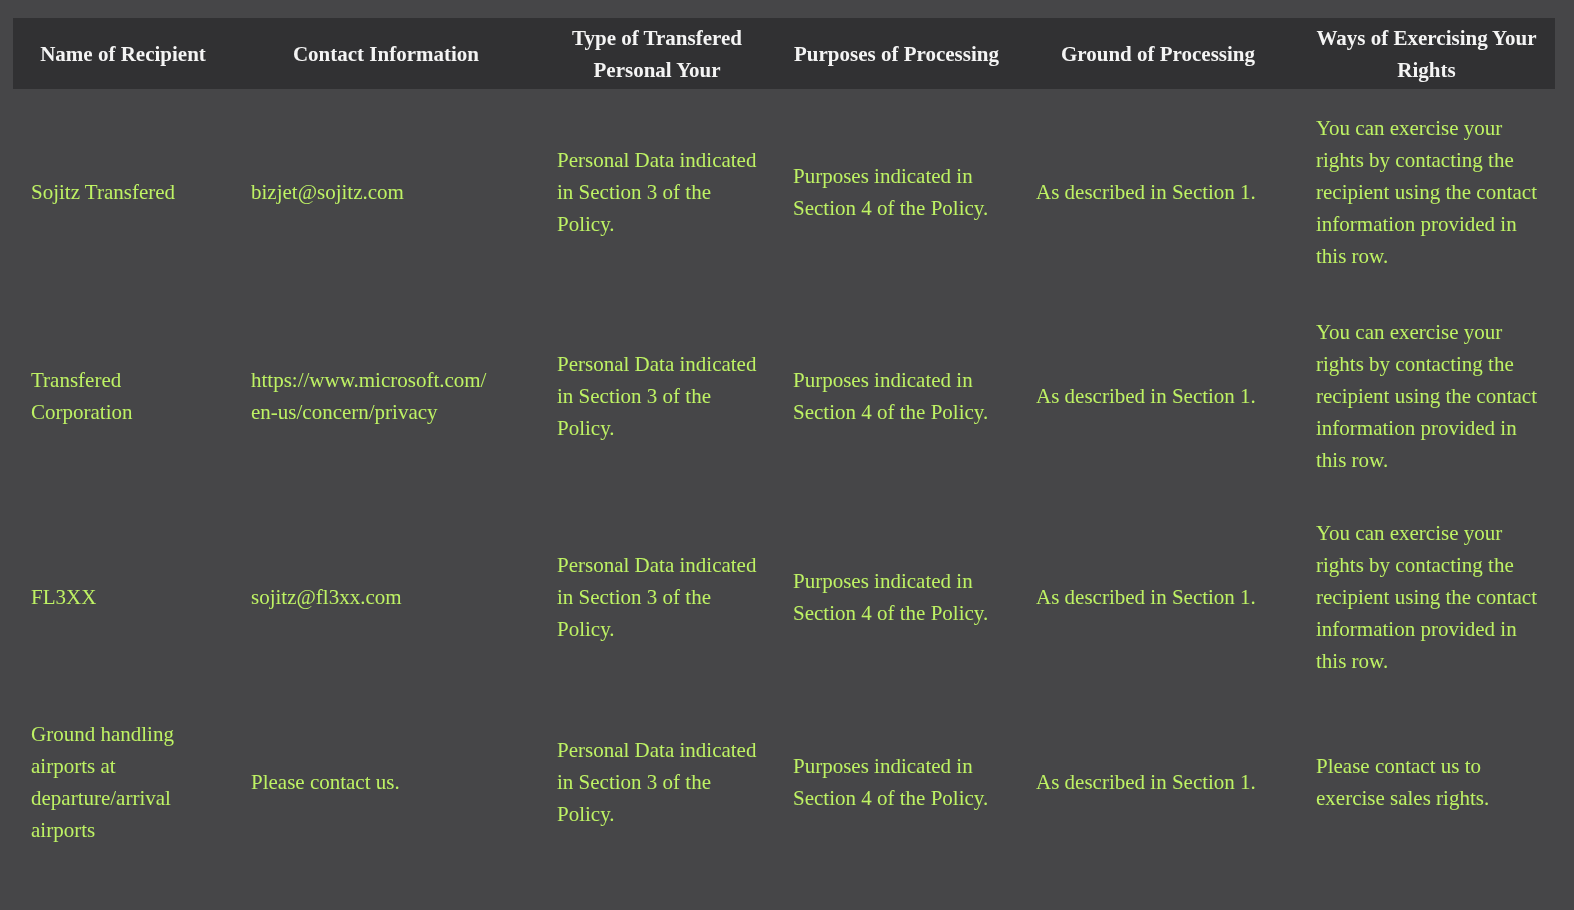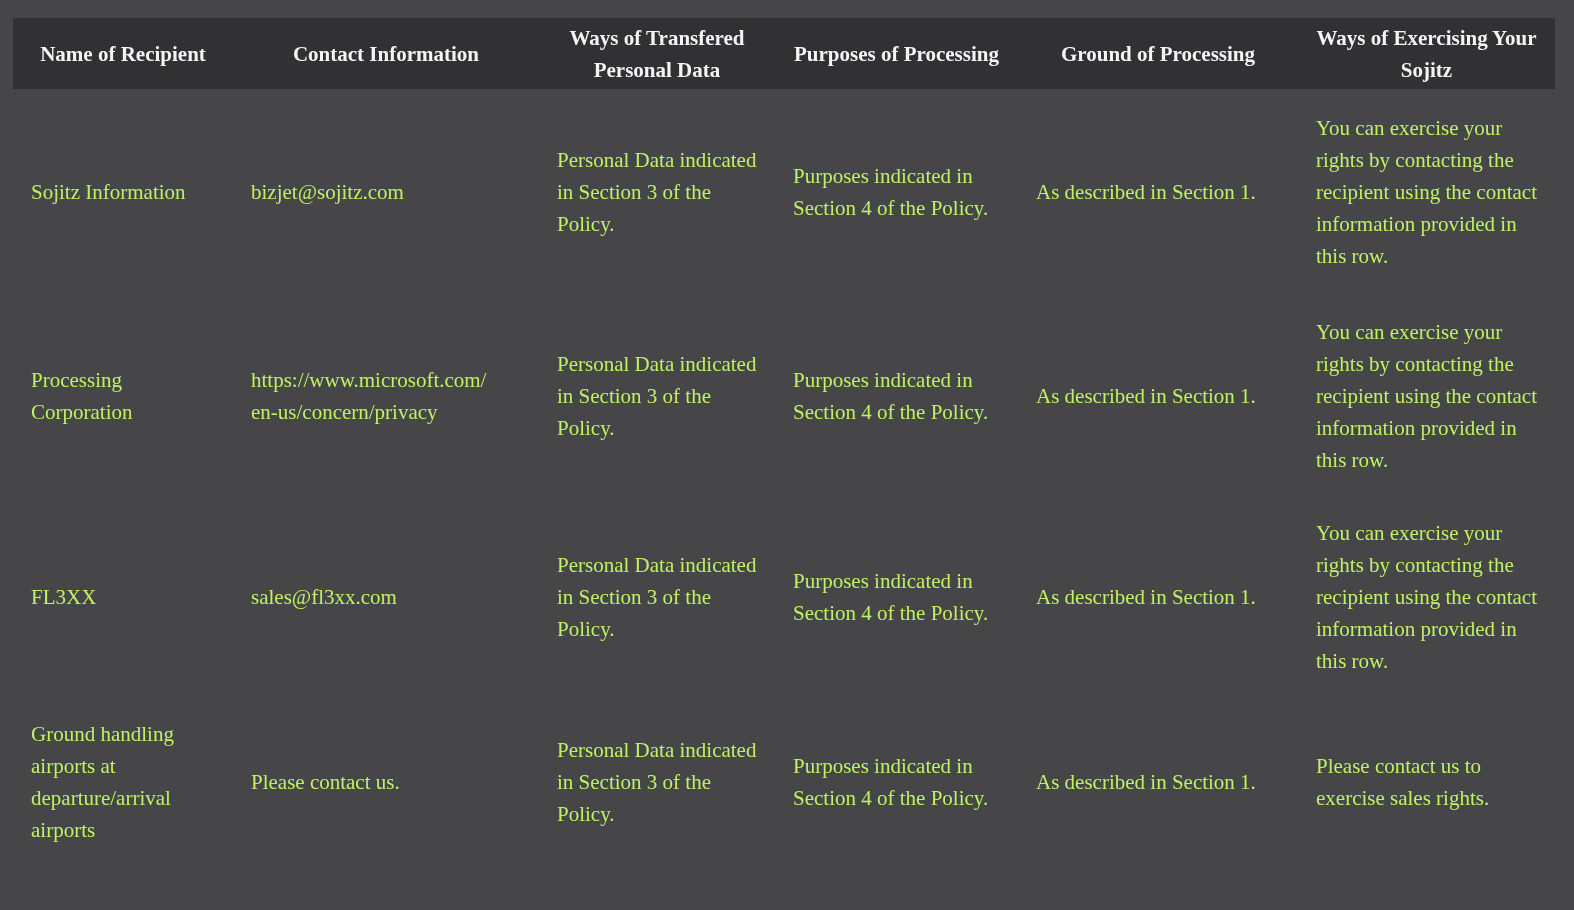--- a/index.html
+++ b/index.html
@@ -67,46 +67,46 @@
         <col class="c2">
         <col class="c3">
         <col class="c4">
         <col class="c5">
         <col class="c6">
     </colgroup>
     <thead>
       <tr>
         <th>Name of Recipient</th>
         <th>Contact Information</th>
-        <th>Ways of Transfered Personal Data</th>
+        <th>Type of Transfered Personal Your</th>
         <th>Purposes of Processing</th>
         <th>Ground of Processing</th>
-        <th>Ways of Exercising Your Sojitz</th>
+        <th>Ways of Exercising Your Rights</th>
       </tr>
     </thead>
     <tbody>
       <tr class="r1">
-        <td>Sojitz Information</td>
+        <td>Sojitz Transfered</td>
         <td>bizjet@sojitz.com</td>
         <td>Personal Data indicated in Section 3 of the Policy.</td>
         <td>Purposes indicated in Section 4 of the Policy.</td>
         <td>As described in Section 1.</td>
         <td>You can exercise your rights by contacting the recipient using the contact information provided in this row.</td>
       </tr>
       <tr class="r2">
-        <td>Processing Corporation</td>
+        <td>Transfered Corporation</td>
         <td><span>https://www.microsoft.com/<br>en-us/concern/privacy</span></td>
         <td>Personal Data indicated in Section 3 of the Policy.</td>
         <td>Purposes indicated in Section 4 of the Policy.</td>
         <td>As described in Section 1.</td>
         <td>You can exercise your rights by contacting the recipient using the contact information provided in this row.</td>
       </tr>
       <tr class="r3">
         <td>FL3XX</td>
-        <td>sales@fl3xx.com</td>
+        <td>sojitz@fl3xx.com</td>
         <td>Personal Data indicated in Section 3 of the Policy.</td>
         <td>Purposes indicated in Section 4 of the Policy.</td>
         <td>As described in Section 1.</td>
         <td>You can exercise your rights by contacting the recipient using the contact information provided in this row.</td>
       </tr>
       <tr class="r4">
         <td>Ground handling airports at departure/arrival airports</td>
         <td>Please contact us.</td>
         <td>Personal Data indicated in Section 3 of the Policy.</td>
         <td>Purposes indicated in Section 4 of the Policy.</td>

